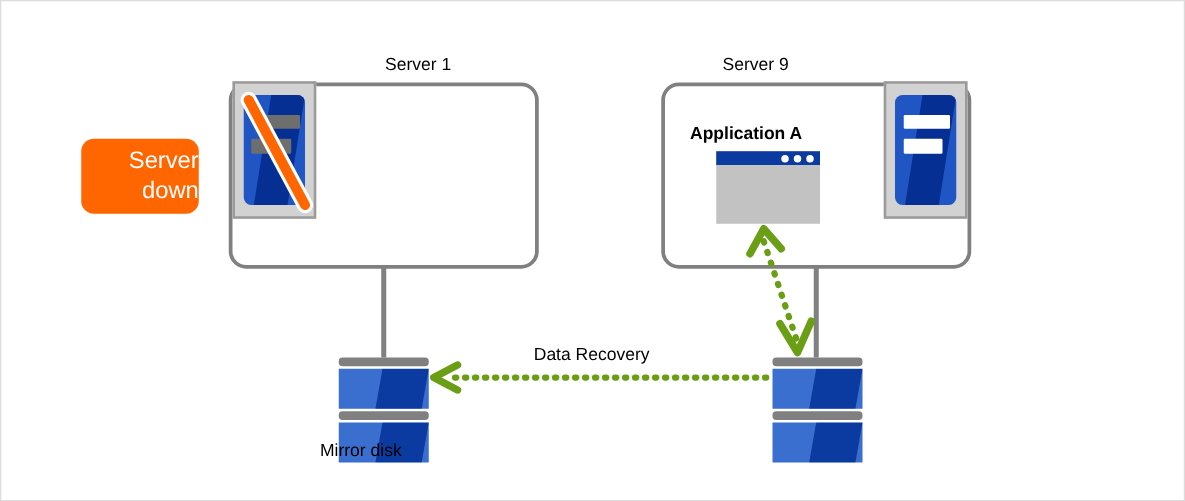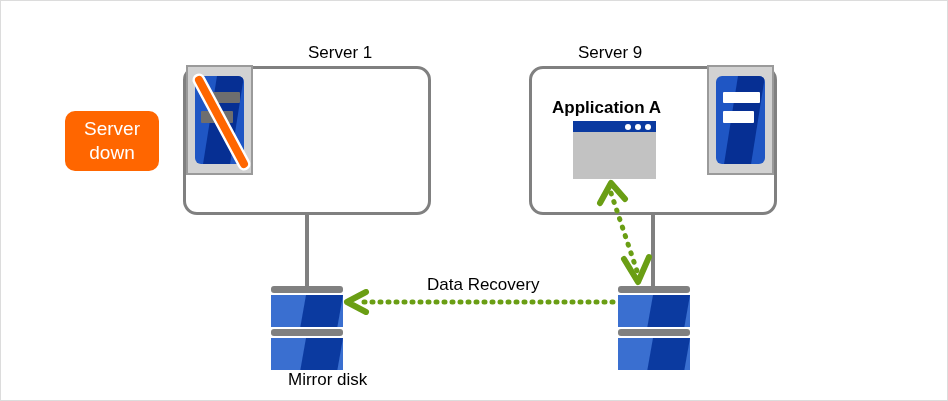--- a/index.html
+++ b/index.html
@@ -17,41 +17,41 @@
     background: #ffffff;
     border: 1px solid #dcdcdc;
     box-sizing: border-box;
     overflow: hidden;
   }
   .abs { position: absolute; }
 
   
   .label {
     color: #000000;
-    font-size: 17px;
+    font-size: 14px;
     line-height: 1;
     white-space: pre;
   }
 
   
   .server-box {
     border: 3px solid #808080;
     border-radius: 14px;
     background: #ffffff;
     box-sizing: border-box;
   }
 
   
   .badge {
     background: #ff6600;
     border-radius: 10px;
     color: #ffffff;
     display: flex;
     flex-direction: column;
-    align-items: center;
+    align-items: flex-end;
     justify-content: center;
     font-size: 19px;
     line-height: 1.25;
     text-align: center;
   }
 
   
   .tower-frame {
     background: #d2d2d2;
     border: 2px solid #9a9a9a;
@@ -183,21 +183,21 @@
     <div class="bar" style="height:7px;"></div>
     <div class="platter" style="height:32px; margin-top:2px;">
       <div class="shade"></div>
     </div>
     <div class="bar" style="height:7px; margin-top:2px;"></div>
     <div class="platter" style="height:32px; margin-top:2px;">
       <div class="shade"></div>
     </div>
   </div>
 
-  <div class="abs label" style="left:255px; top:370px;margin-left:32px;">Mirror disk</div>
+  <div class="abs label" style="left:255px; top:352px;">Mirror disk</div>
 
   <div class="abs disk" style="left:617px; top:285px; width:72px;">
     <div class="bar" style="height:7px;"></div>
     <div class="platter" style="height:32px; margin-top:2px;">
       <div class="shade"></div>
     </div>
     <div class="bar" style="height:7px; margin-top:2px;"></div>
     <div class="platter" style="height:32px; margin-top:2px;">
       <div class="shade"></div>
     </div>

